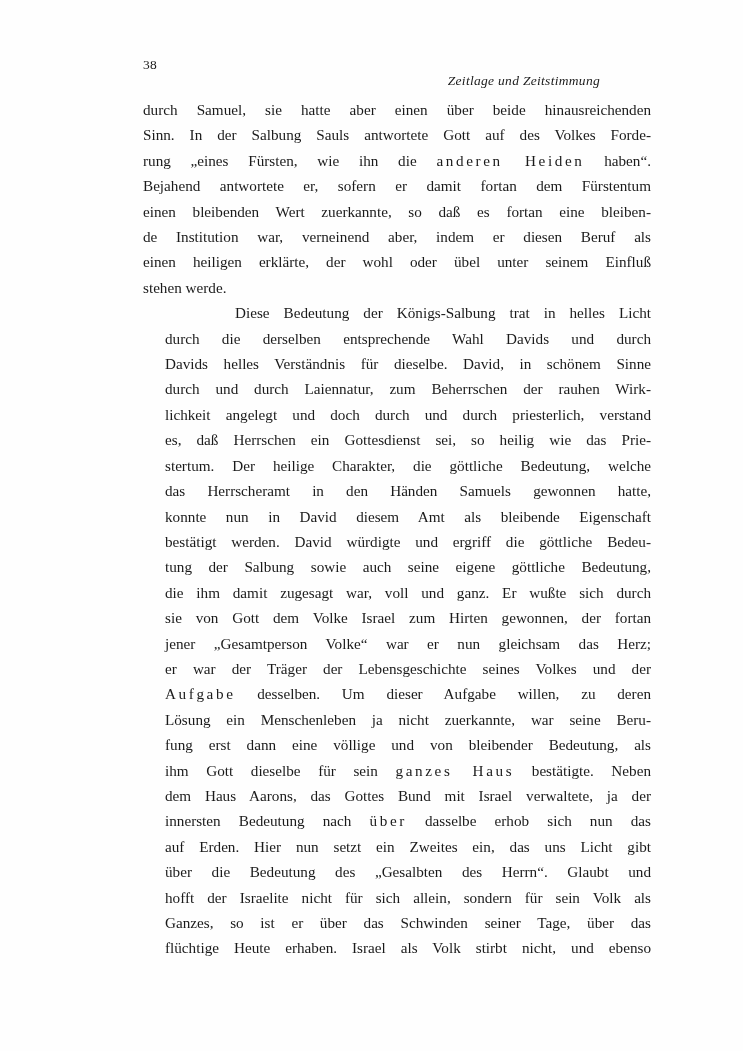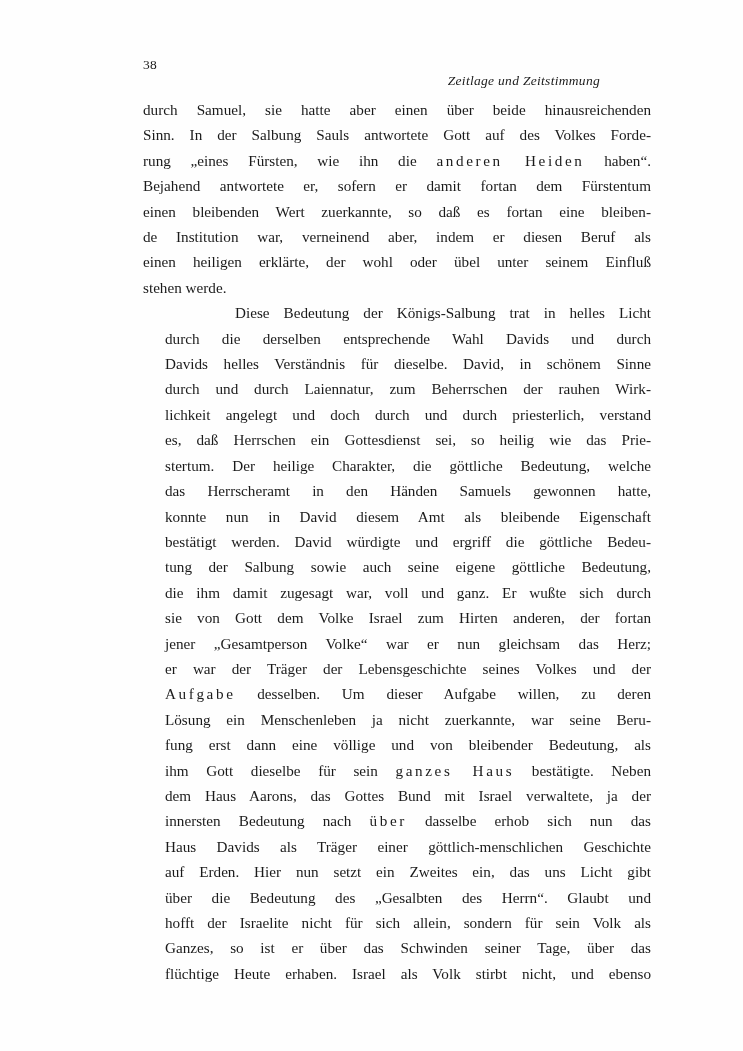--- a/index.html
+++ b/index.html
@@ -108,30 +108,29 @@
       <span class="line just">Davids helles Verständnis für dieselbe. David, in schönem Sinne</span>
       <span class="line just">durch und durch Laiennatur, zum Beherrschen der rauhen Wirk-</span>
       <span class="line just">lichkeit angelegt und doch durch und durch priesterlich, verstand</span>
       <span class="line just">es, daß Herrschen ein Gottesdienst sei, so heilig wie das Prie-</span>
       <span class="line just">stertum. Der heilige Charakter, die göttliche Bedeutung, welche</span>
       <span class="line just">das Herrscheramt in den Händen Samuels gewonnen hatte,</span>
       <span class="line just">konnte nun in David diesem Amt als bleibende Eigenschaft</span>
       <span class="line just">bestätigt werden. David würdigte und ergriff die göttliche Bedeu-</span>
       <span class="line just">tung der Salbung sowie auch seine eigene göttliche Bedeutung,</span>
       <span class="line just">die ihm damit zugesagt war, voll und ganz. Er wußte sich durch</span>
-      <span class="line just">sie von Gott dem Volke Israel zum Hirten anderen, der fortan</span>
+      <span class="line just">sie von Gott dem Volke Israel zum Hirten gewonnen, der fortan</span>
       <span class="line just">jener „Gesamtperson Volke“ war er nun gleichsam das Herz;</span>
       <span class="line just">er war der Träger der Lebensgeschichte seines Volkes und der</span>
       <span class="line just"><span class="sp">Aufgabe</span> desselben. Um dieser Aufgabe willen, zu deren</span>
       <span class="line just">Lösung ein Menschenleben ja nicht zuerkannte, war seine Beru-</span>
       <span class="line just">fung erst dann eine völlige und von bleibender Bedeutung, als</span>
       <span class="line just">ihm Gott dieselbe für sein <span class="sp">ganzes Haus</span> bestätigte. Neben</span>
       <span class="line just">dem Haus Aarons, das Gottes Bund mit Israel verwaltete, ja der</span>
       <span class="line just">innersten Bedeutung nach <span class="sp">über</span> dasselbe erhob sich nun das</span>
-      <span class="line just">Haus Davids als Träger einer göttlich-menschlichen Geschichte</span>
       <span class="line just">auf Erden. Hier nun setzt ein Zweites ein, das uns Licht gibt</span>
       <span class="line just">über die Bedeutung des „Gesalbten des Herrn“. Glaubt und</span>
       <span class="line just">hofft der Israelite nicht für sich allein, sondern für sein Volk als</span>
       <span class="line just">Ganzes, so ist er über das Schwinden seiner Tage, über das</span>
       <span class="line just">flüchtige Heute erhaben. Israel als Volk stirbt nicht, und ebenso</span>
     </p>
 
   </div>
 </div>
 

